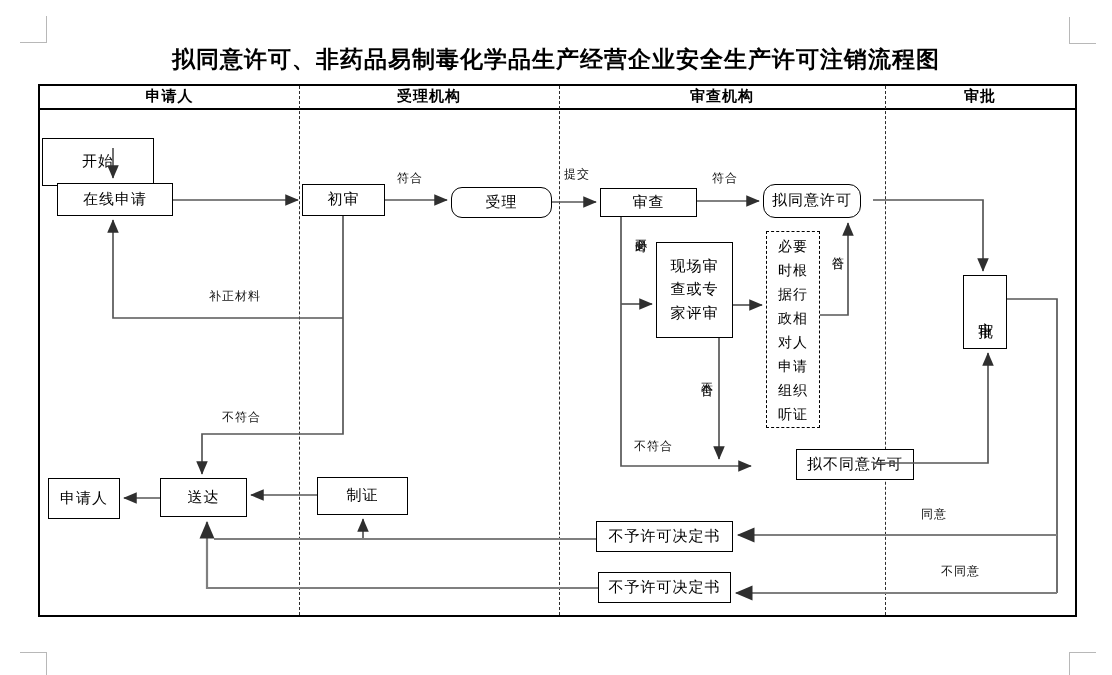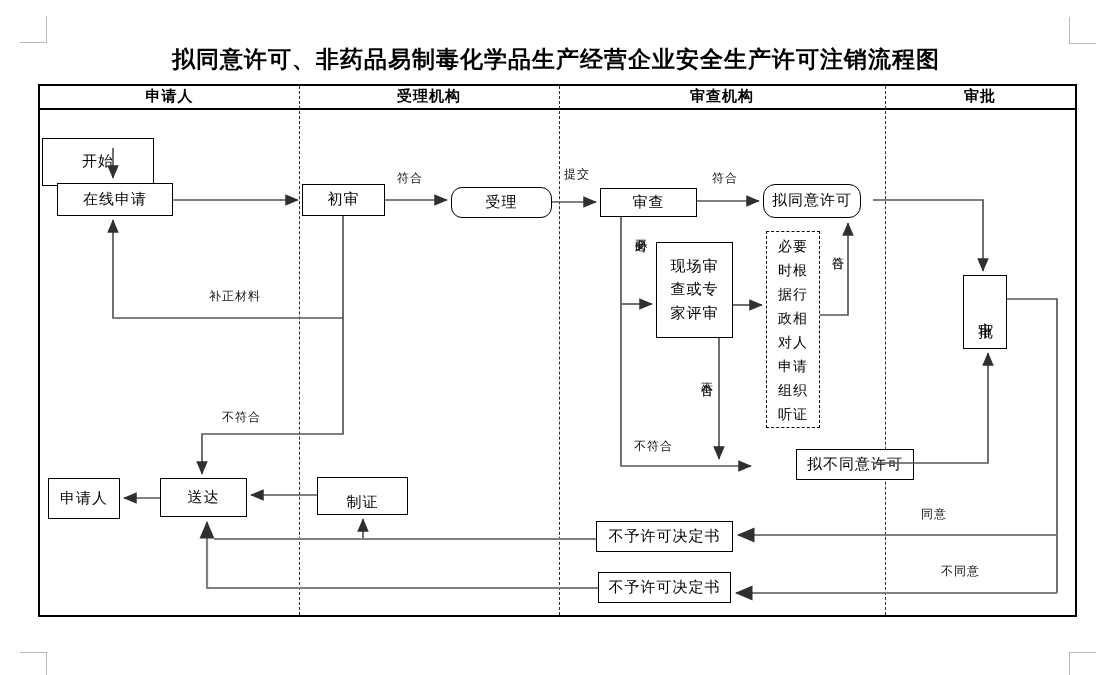--- a/index.html
+++ b/index.html
@@ -93,21 +93,21 @@
     </div>
 
   <div class="bx" style="left:48px;top:478px;width:72px;height:41px;">
       <span>申请人</span>
     </div>
 
   <div class="bx" style="left:160px;top:478px;width:87px;height:39px;">
       <span>送达</span>
     </div>
 
-  <div class="bx" style="left:317px;top:477px;width:91px;height:38px;align-items:flex-end;">
+  <div class="bx" style="left:317px;top:477px;width:91px;height:38px;">
       <span>制证</span>
     </div>
 
   <div class="bx" style="left:596px;top:521px;width:137px;height:31px;">
       <span>不予许可决定书</span>
     </div>
 
   <div class="bx" style="left:598px;top:572px;width:133px;height:31px;">
       <span>不予许可决定书</span>
     </div>

